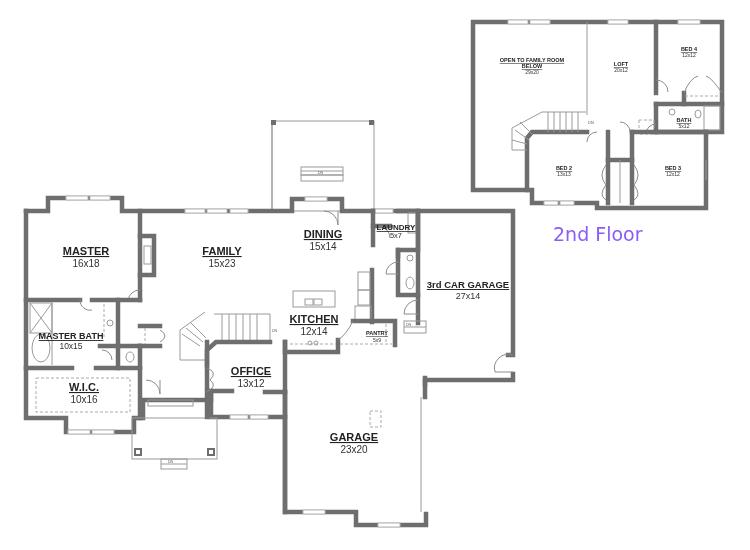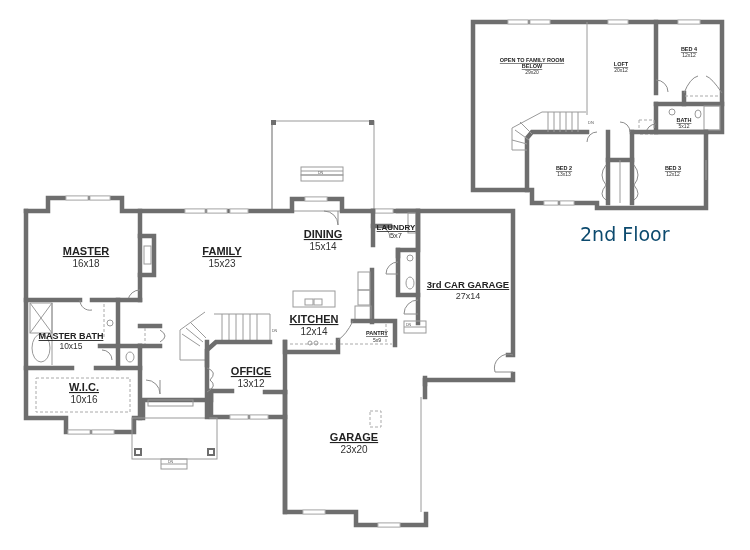--- a/index.html
+++ b/index.html
@@ -5,21 +5,21 @@
   html, body { margin: 0; padding: 0; background: #ffffff; }
   body { width: 750px; height: 550px; position: relative; overflow: hidden; font-family: "Liberation Sans", sans-serif; }
   svg { position: absolute; left: 0; top: 0; }
   .wall { fill: none; stroke: #6e6e6e; stroke-width: 4.5; stroke-linejoin: miter; stroke-linecap: square; }
   .thin { fill: none; stroke: #9a9a9a; stroke-width: 1; }
   .dash { fill: none; stroke: #aaaaaa; stroke-width: 1; stroke-dasharray: 3 2; }
   .door { fill: none; stroke: #8c8c8c; stroke-width: 1; }
   .win { fill: #ffffff; stroke: #b5b5b5; stroke-width: 1; }
   .room-name { font-family: "Liberation Sans", sans-serif; font-weight: bold; fill: #222; text-decoration: underline; }
   .room-dim { font-family: "Liberation Sans", sans-serif; fill: #333; }
-  .floor-label { position: absolute; left: 580px; top: 223px; font-family: "DejaVu Sans", sans-serif; font-size: 19px; color: #0c4a6e; }
+  .floor-label { position: absolute; left: 553px; top: 223px; font-family: "DejaVu Sans", sans-serif; font-size: 19px; color: #8b5cf6; }
 </style>
 </head>
 <body>
 
 <svg width="750" height="550" viewBox="0 0 750 550">
 
   <g>
 
     <path class="wall" d="M473,22 L722,22 L722,132 L706,132 L706,208 L597,208 L597,203 L532,203 L532,190 L473,190 Z"></path>
 

